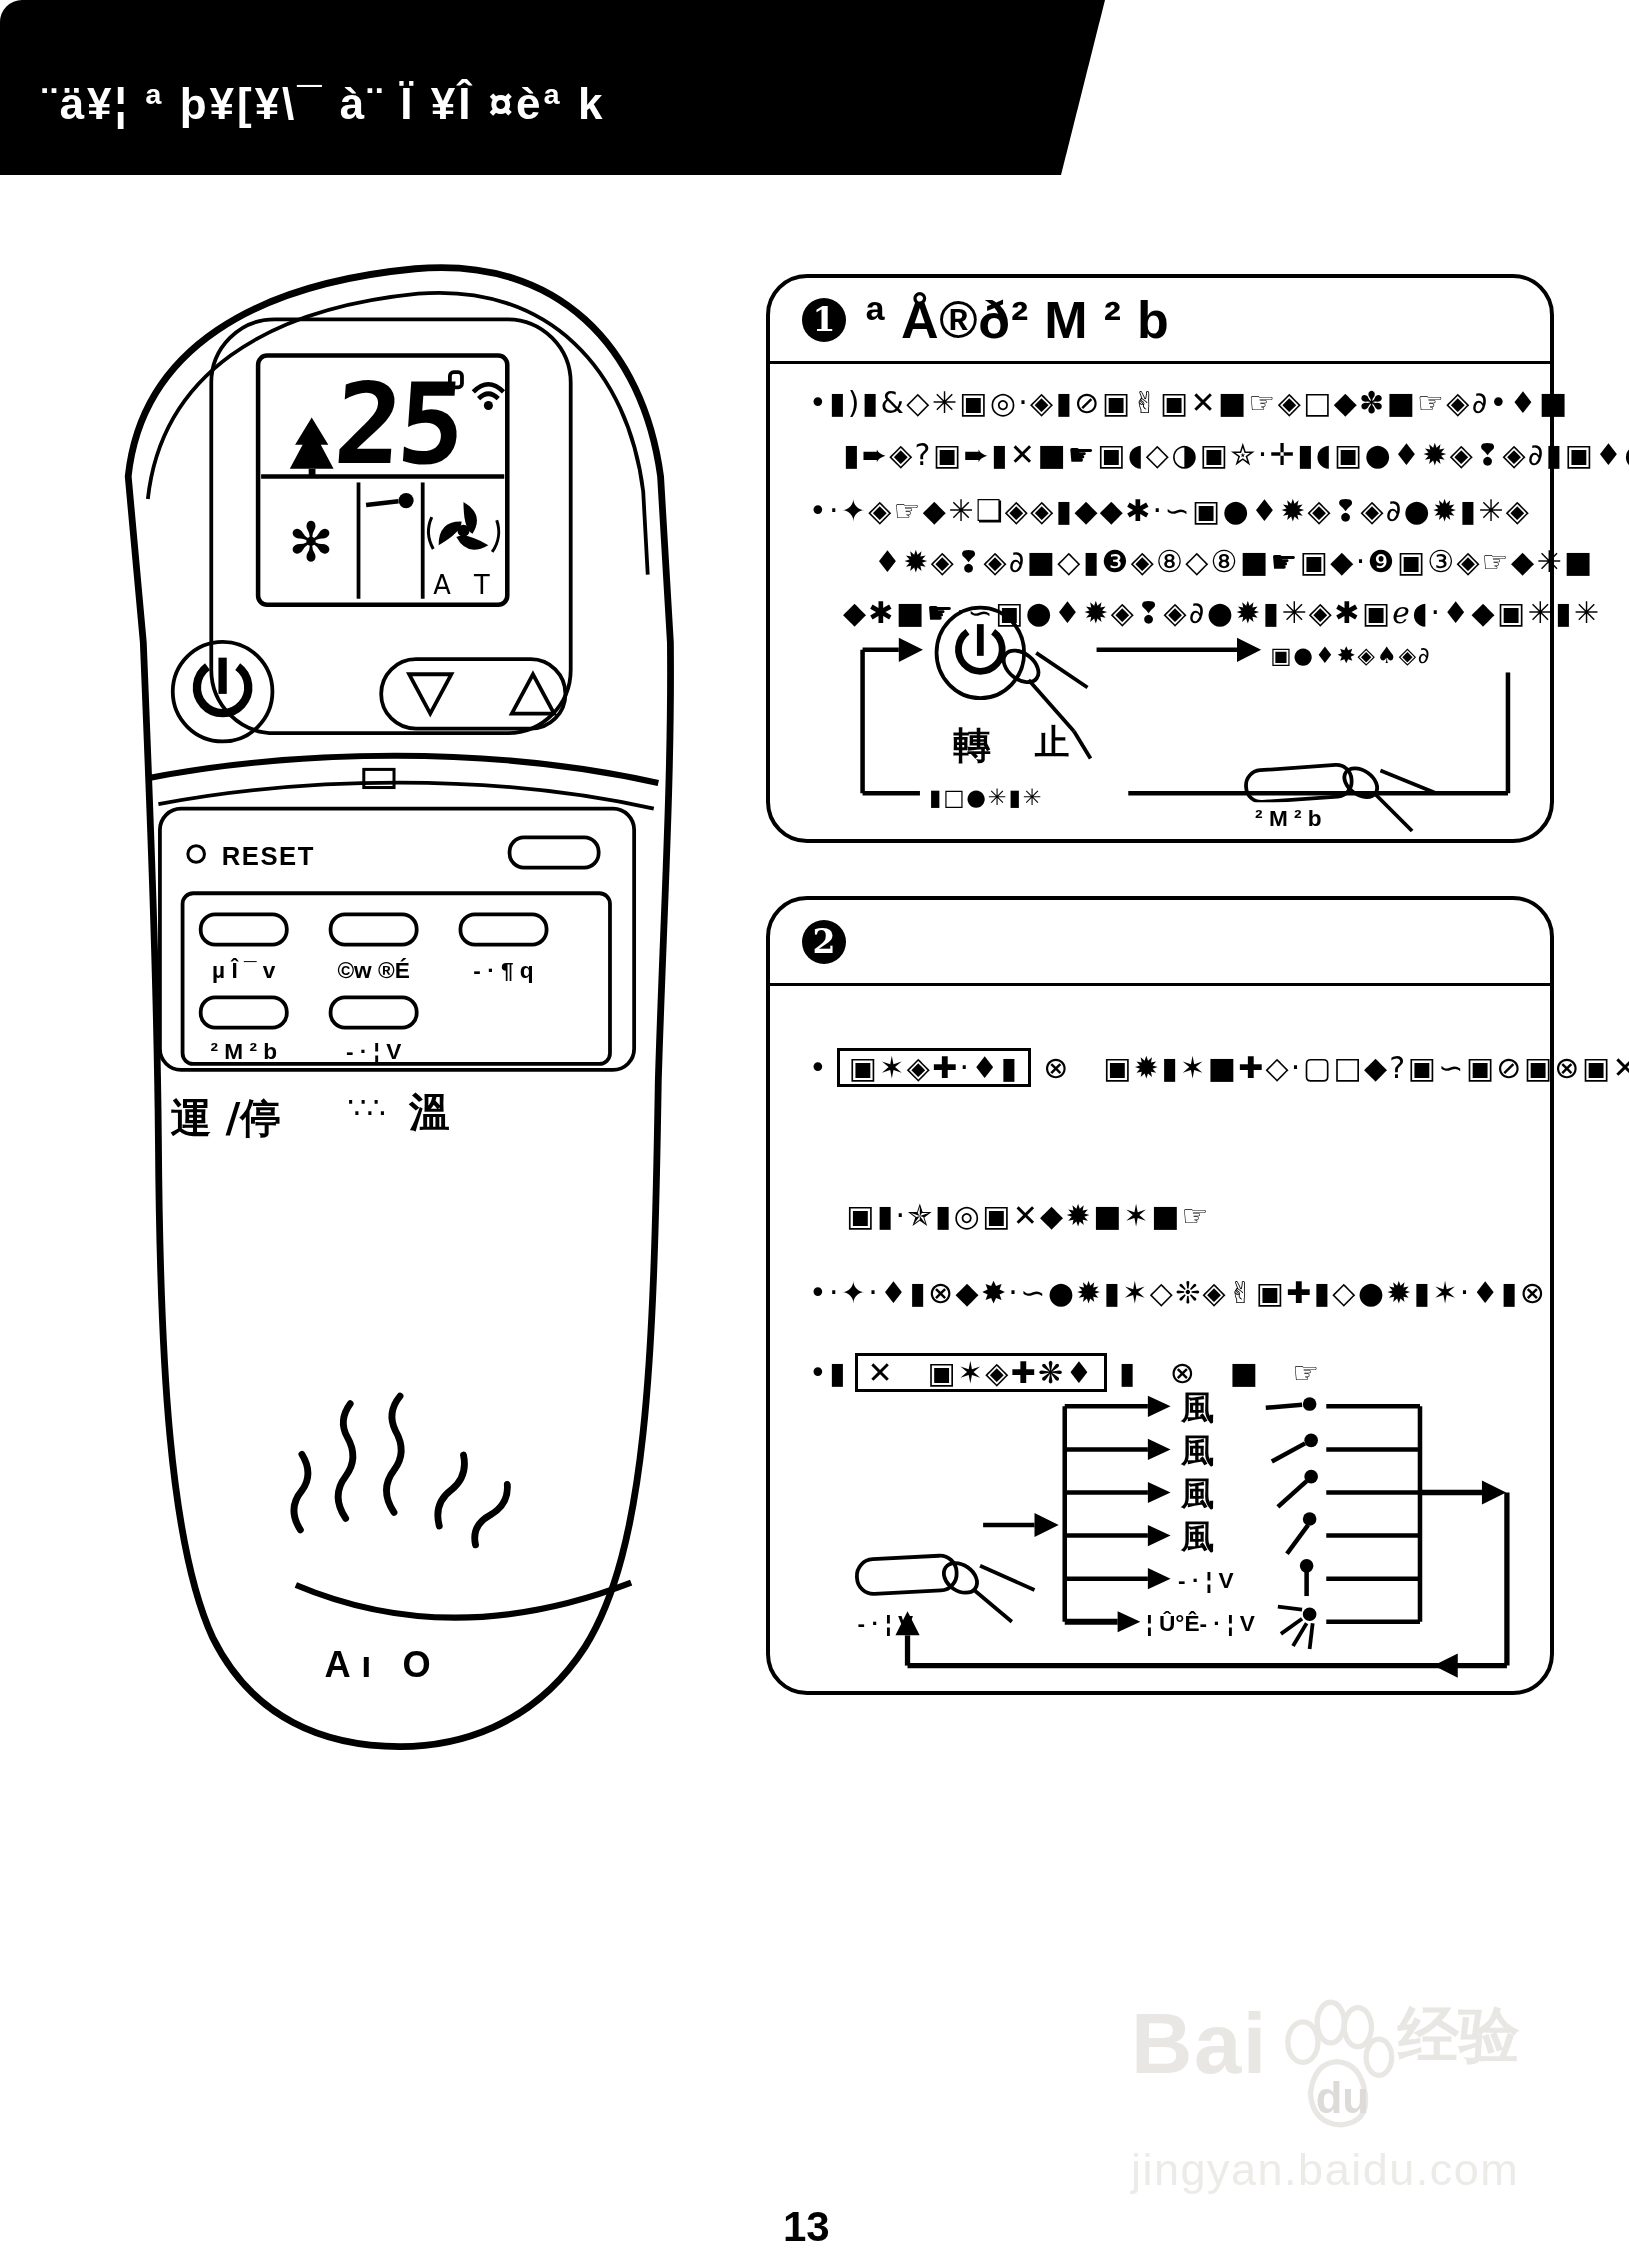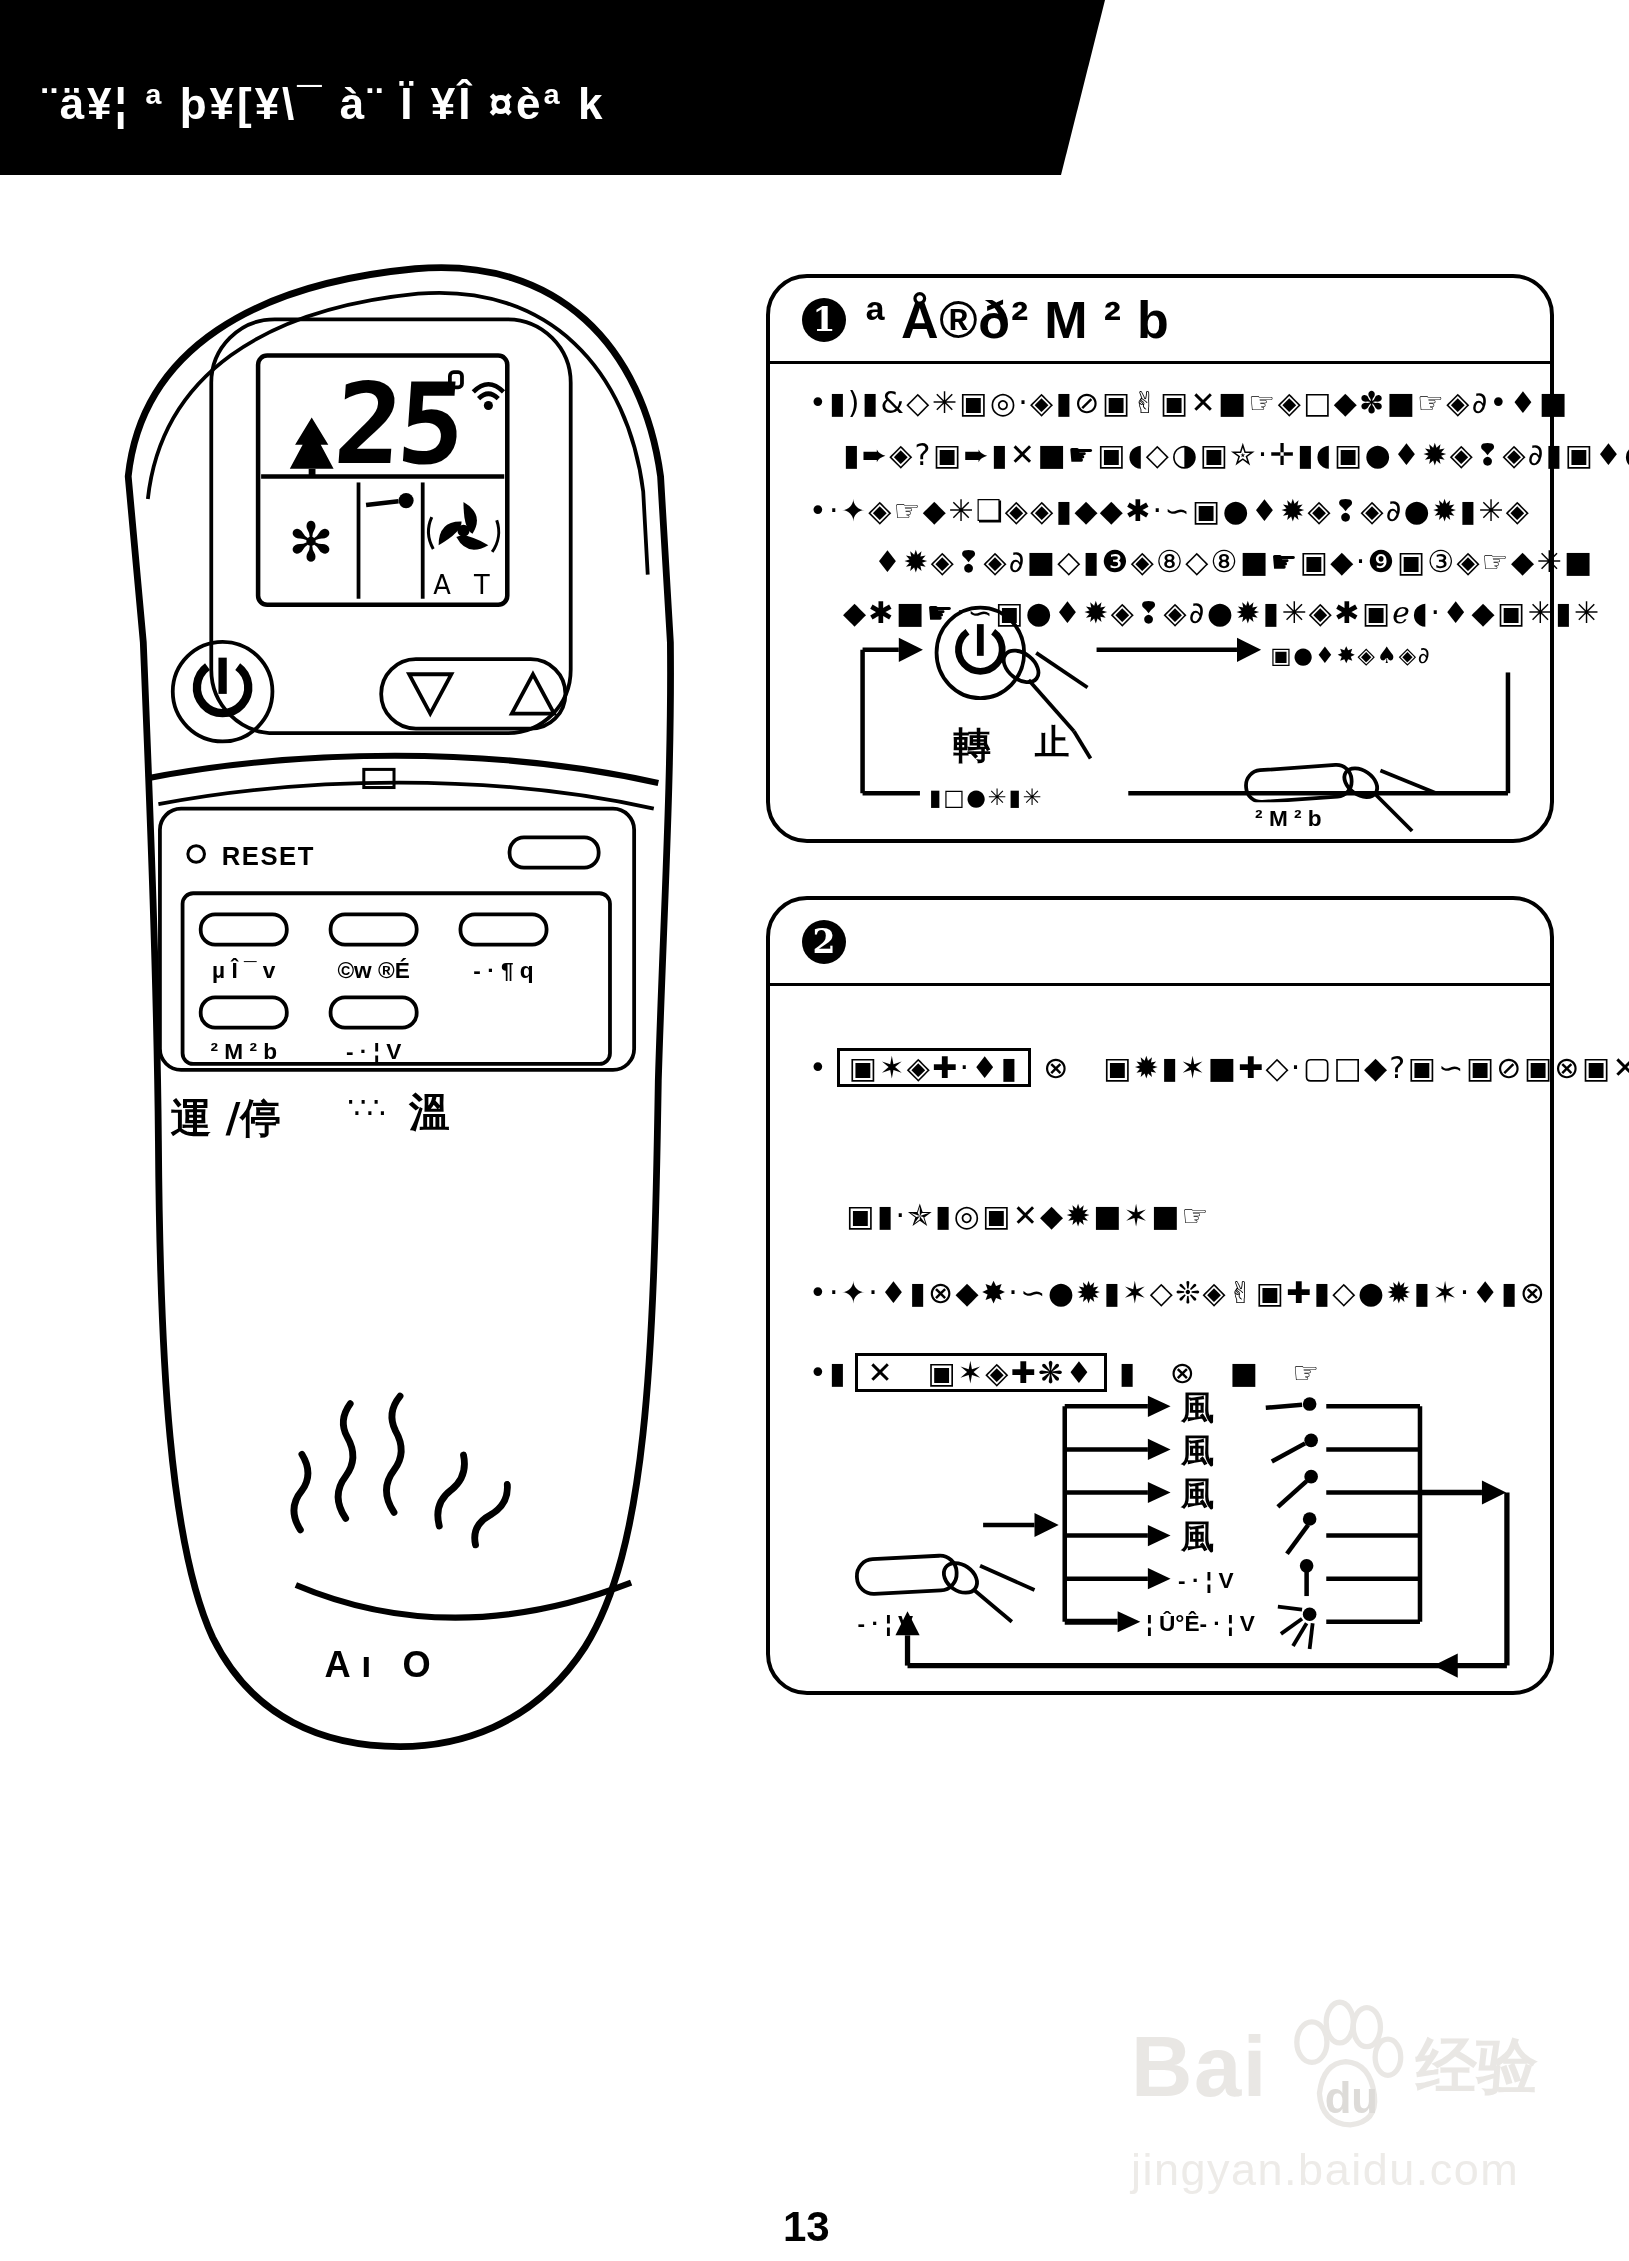--- a/index.html
+++ b/index.html
@@ -1,17 +1,17 @@
 <!DOCTYPE html>
 <html style="font-size:12px"><head>
 <meta charset="utf-8">
 <style>
   html,body{margin:0;padding:0;background:#fff;}
   .page{position:relative;width:1629px;height:2261px;background:#ffffff;overflow:hidden;
-        font-family:"Liberation Sans",sans-serif;color:#000;}
+        font-family:"Liberation Sans",sans-serif;color:#000;border-radius:22px;}
   
   .banner{position:absolute;left:0;top:0;width:1105px;height:175px;background:#000;
           clip-path:polygon(0 0,1105px 0,1061px 175px,0 175px);}
   .banner-title{position:absolute;left:42px;top:79px;color:#fff;font-size:44px;font-weight:bold;
                 letter-spacing:3px;white-space:nowrap;font-family:"Liberation Sans",sans-serif;}
   
   .ibox{position:absolute;border:4.5px solid #000;border-radius:41px;background:#fff;}
   .ibox-header{display:flex;align-items:center;gap:19.6px;height:83px;border-bottom:3.8px solid #000;
                padding-left:32px;}
   .numcircle{width:44px;height:44px;border-radius:50%;background:#000;color:#fff;display:flex;
@@ -20,21 +20,21 @@
   .ibox-title{font-size:52px;font-weight:bold;white-space:nowrap;letter-spacing:0.8px;}
   .ding{position:absolute;font-family:"DejaVu Sans",sans-serif;font-size:30px;letter-spacing:2.3px;
         white-space:nowrap;line-height:1;}
   .boxed{display:inline-block;border:3px solid #000;padding:1.5px 9px;margin:0 12px 0 7.6px;}
   .dsvg{position:absolute;overflow:visible;}
   .stroke{fill:none;stroke:#000;}
   text{font-family:"DejaVu Sans",sans-serif;}
   .lat{font-family:"Liberation Sans",sans-serif;font-weight:bold;}
   
   .wm{position:absolute;left:1131px;top:1995px;width:484px;color:#e9e7e4;}
-  .wm-row{display:flex;align-items:center;gap:10px;}
+  .wm-row{display:flex;align-items:flex-start;gap:1px;}
   .wm-bai{font-size:85px;font-weight:bold;letter-spacing:1.5px;}
   .wm-cn{font-size:61px;font-weight:bold;}
   .wm-url{font-size:45px;color:#edebe8;letter-spacing:1.5px;margin-top:4.5px;}
   .pageno{position:absolute;left:783px;top:2163px;font-size:42px;font-weight:bold;margin-top:40px;}
 </style>
 </head>
 <body>
 
 <div class="page">
 

